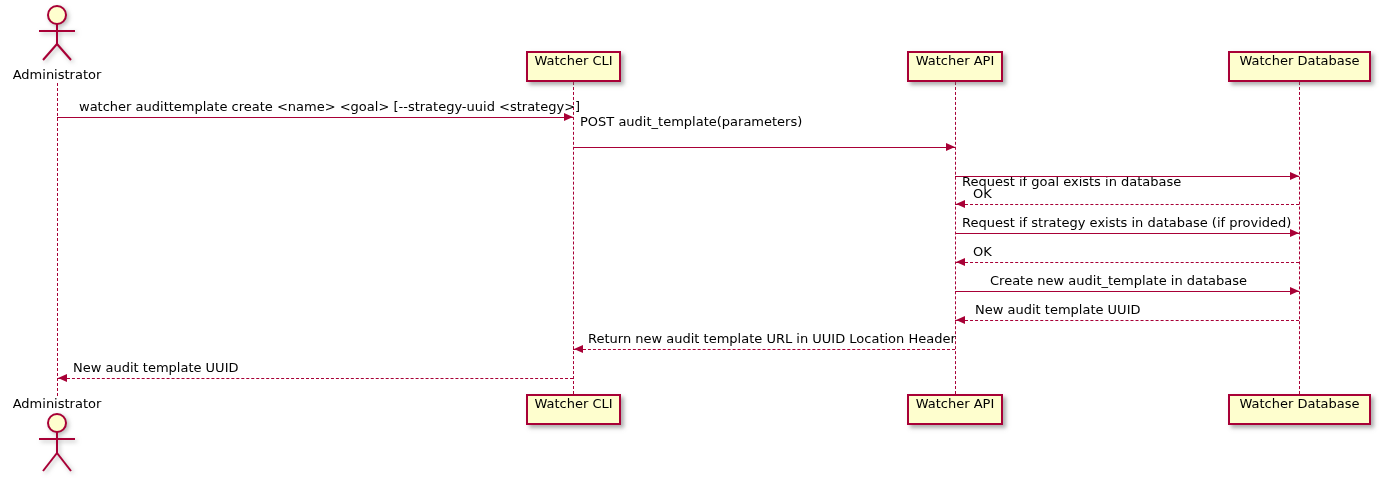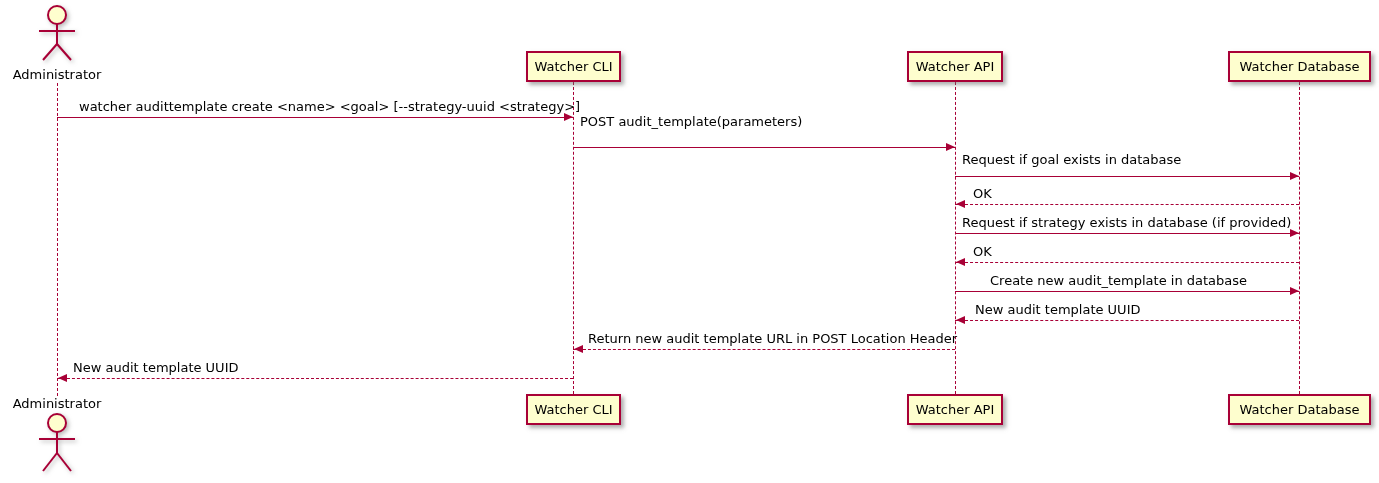--- a/index.html
+++ b/index.html
@@ -21,21 +21,21 @@
     width: 0;
     border-left: 1px dashed #A80036;
   }
   .participant-box {
     position: absolute;
     height: 31px;
     background: #FEFECE;
     border: 2px solid #A80036;
     box-shadow: 3px 3px 4px rgba(110,110,110,0.55);
     display: flex;
-    align-items: center;
+    align-items: flex-start;
     justify-content: center;
     white-space: nowrap;
     padding: 0 6px;
   }
   .actor-label {
     position: absolute;
     width: 120px;
     text-align: center;
     white-space: nowrap;
   }
@@ -99,21 +99,21 @@
     <div class="arrowhead right" style="left:564px; top:113px;"></div>
   </div>
 
   <div>
     <span class="msg-label" style="left:580px; top:114px;">POST audit_template(parameters)</span>
     <div class="msg-line solid" style="left:573px; top:147px; width:382px;"></div>
     <div class="arrowhead right" style="left:946px; top:143px;"></div>
   </div>
 
   <div>
-    <span class="msg-label" style="left:962px; top:152px;">Request if goal exists in database</span>
+    <span class="msg-label" style="left:962px; top:174px;">Request if goal exists in database</span>
     <div class="msg-line solid" style="left:955px; top:176px; width:344px;"></div>
     <div class="arrowhead right" style="left:1290px; top:172px;"></div>
   </div>
 
   <div>
     <span class="msg-label" style="left:973px; top:186px;">OK</span>
     <div class="msg-line dashed" style="left:955px; top:204px; width:344px;"></div>
     <div class="arrowhead left" style="left:956px; top:200px;"></div>
   </div>
 
@@ -135,21 +135,21 @@
     <div class="arrowhead right" style="left:1290px; top:287px;"></div>
   </div>
 
   <div>
     <span class="msg-label" style="left:975px; top:302px;">New audit template UUID</span>
     <div class="msg-line dashed" style="left:955px; top:320px; width:344px;"></div>
     <div class="arrowhead left" style="left:956px; top:316px;"></div>
   </div>
 
   <div>
-    <span class="msg-label" style="left:588px; top:331px;">Return new audit template URL in POST Location Header</span>
+    <span class="msg-label" style="left:588px; top:331px;">Return new audit template URL in UUID Location Header</span>
     <div class="msg-line dashed" style="left:573px; top:349px; width:382px;"></div>
     <div class="arrowhead left" style="left:574px; top:345px;"></div>
   </div>
 
   <div>
     <span class="msg-label" style="left:73px; top:360px;">New audit template UUID</span>
     <div class="msg-line dashed" style="left:57px; top:378px; width:516px;"></div>
     <div class="arrowhead left" style="left:58px; top:374px;"></div>
   </div>
 

